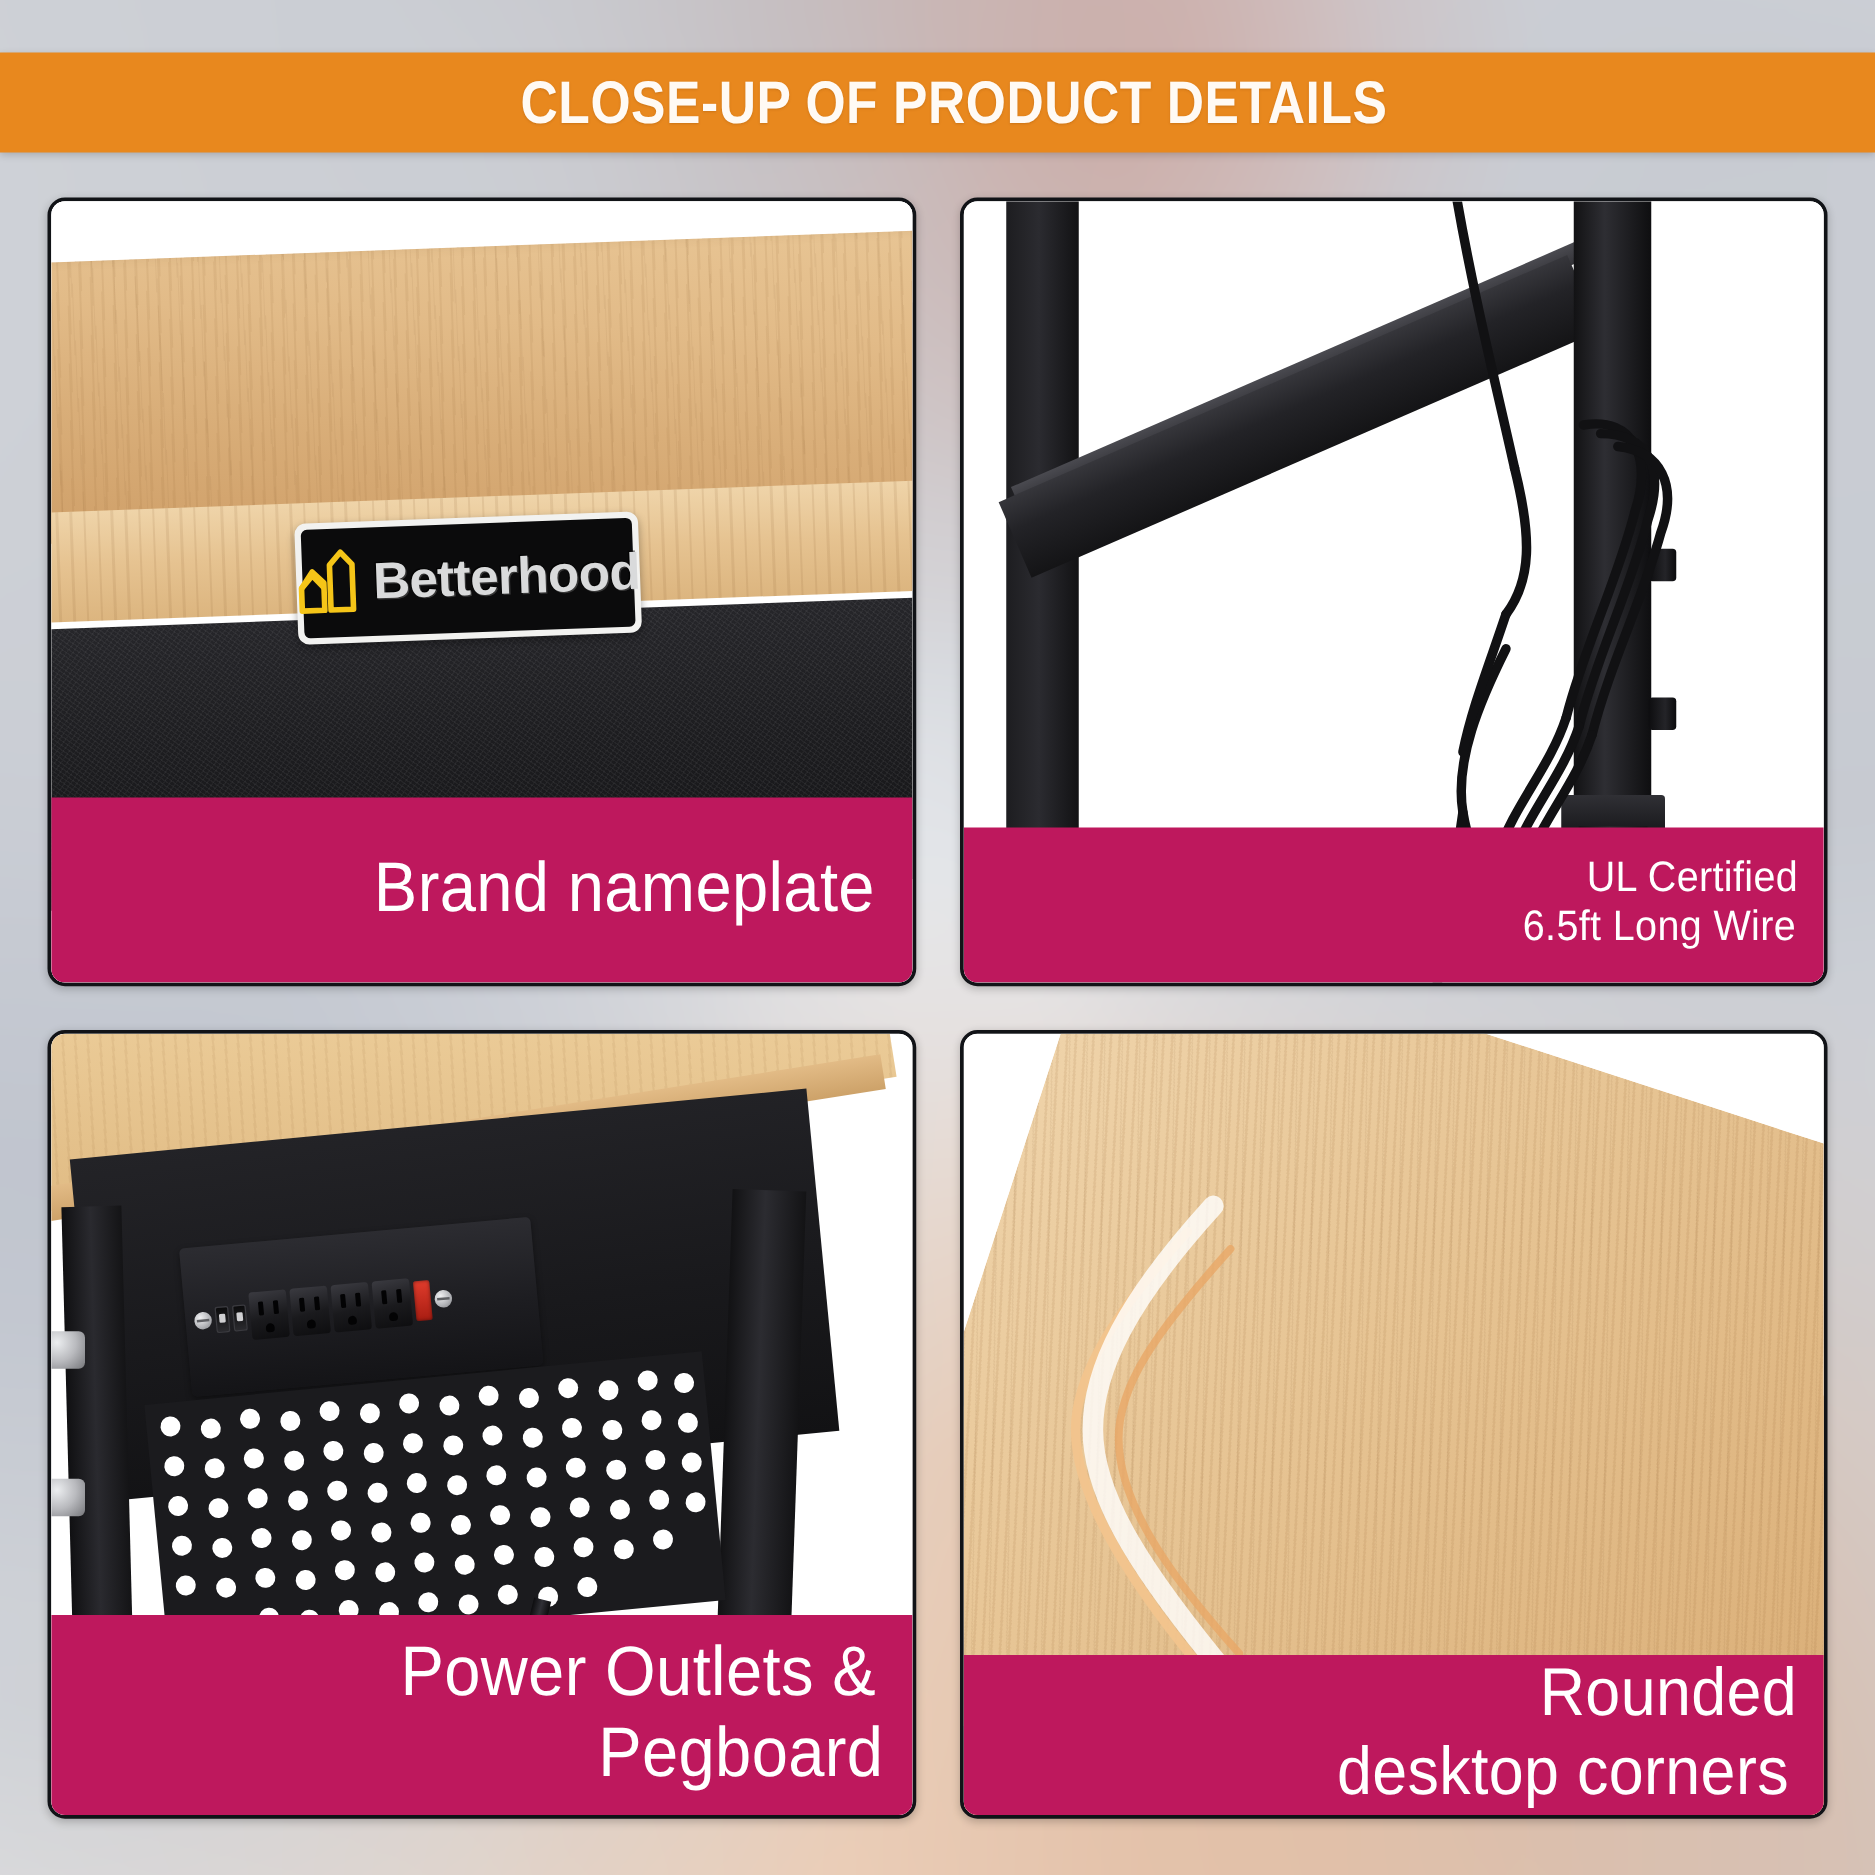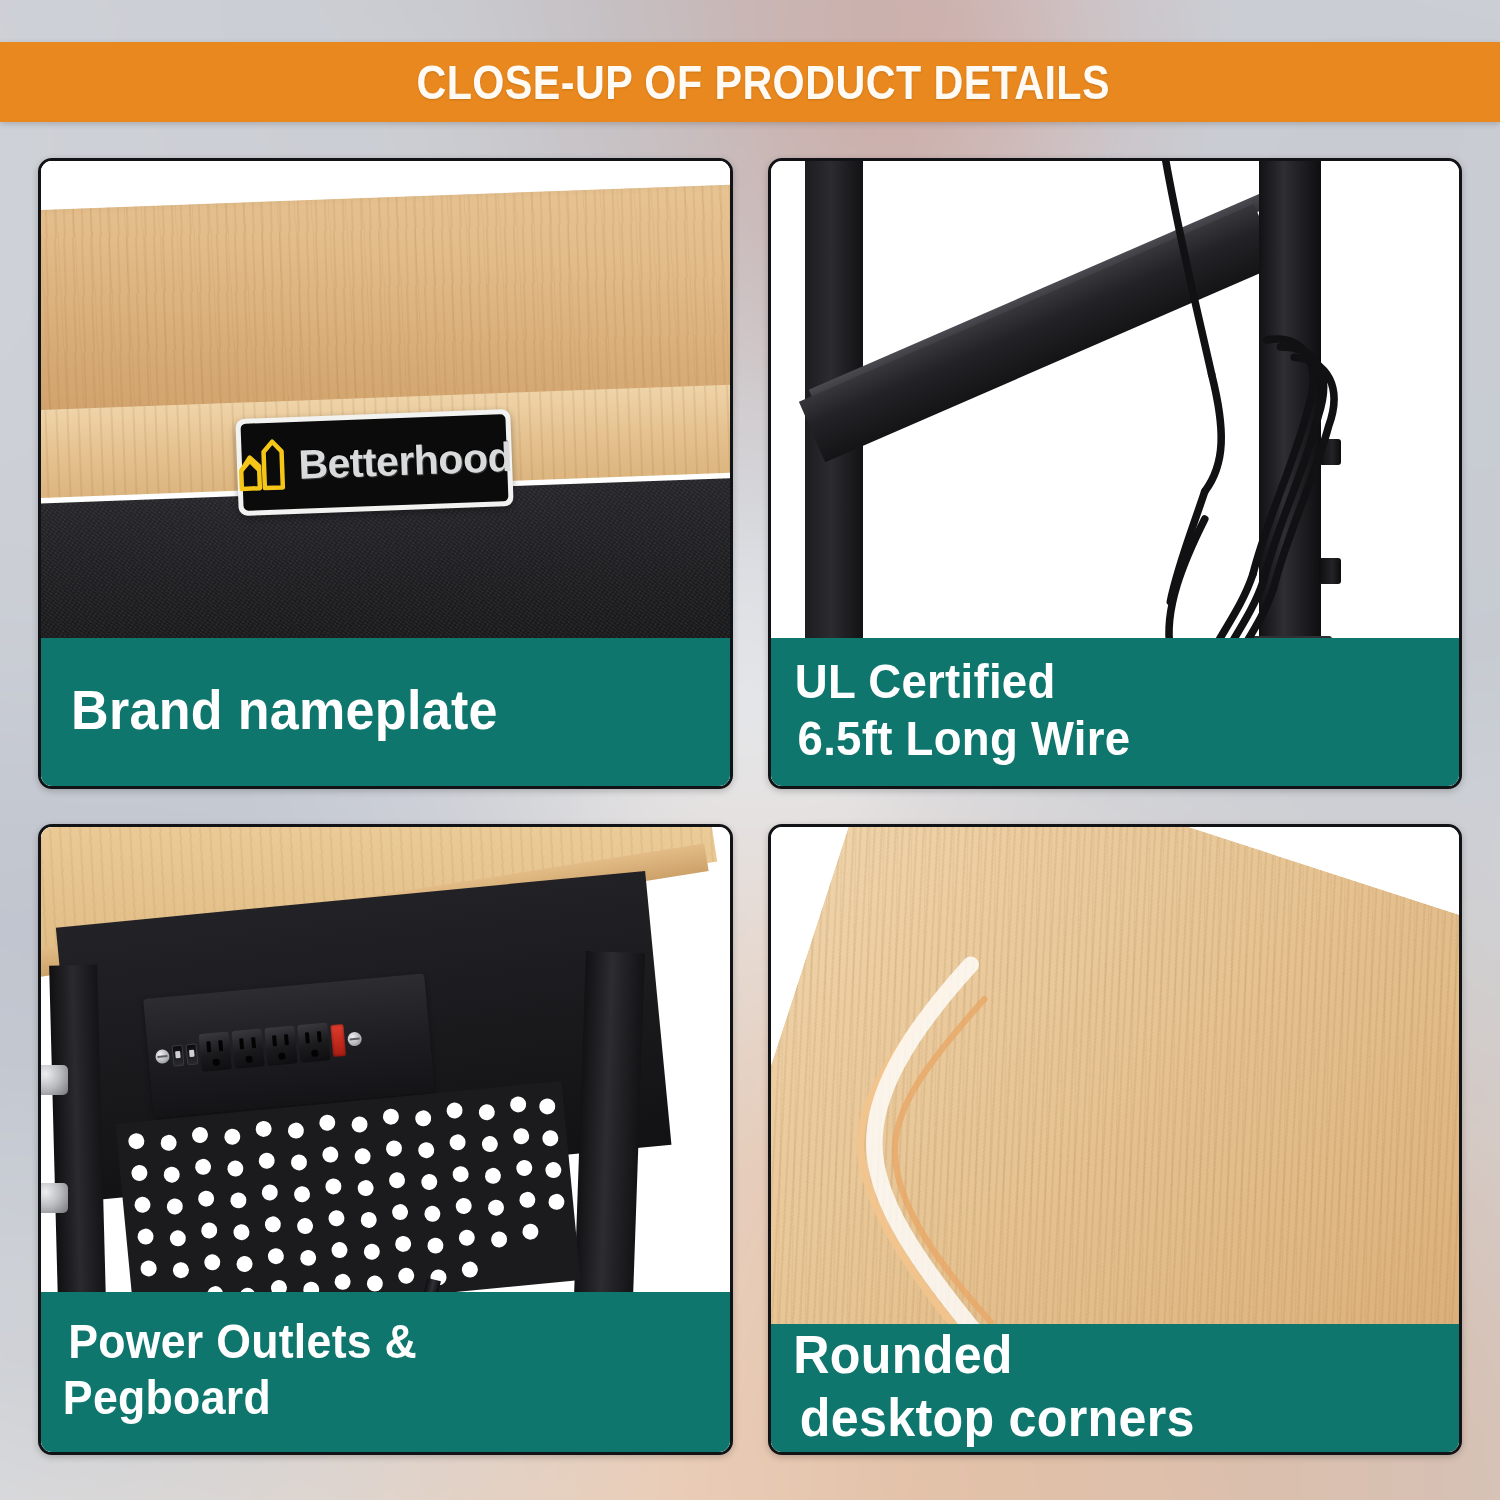--- a/index.html
+++ b/index.html
@@ -64,34 +64,34 @@
     border:3px solid #111317;
     border-radius:14px;
     overflow:hidden;
     box-shadow:0 2px 7px rgba(0,0,0,.22);
   }
   .photo{ position:absolute; inset:0; overflow:hidden; background:#fff; }
 
   
   .caption{
     position:absolute; left:0; right:0; bottom:0;
-    background:#0f766e;
+    background:#be185d;
     color:#ffffff;
     display:flex; flex-direction:column;
-    align-items:flex-start; justify-content:center;
+    align-items:flex-end; justify-content:center;
     text-align:center;
-    font-weight:bold;
+    font-weight:normal;
     letter-spacing:.3px;
     line-height:1.16;
     padding:8px 14px 12px;
   }
   .caption span{ transform:scaleX(.93); transform-origin:center; white-space:nowrap; }
   .cap-1 { height:148px; font-size:56px; }
-  .cap-2 { height:148px; font-size:49px; }
-  .cap-3 { height:160px; font-size:48px; }
+  .cap-2 { height:124px; font-size:34px; }
+  .cap-3 { height:160px; font-size:56px; }
   .cap-4 { height:128px; font-size:54px; }
 
   
   .p1-topwhite{ position:absolute; left:0; top:0; width:100%; height:13%; background:#fff; }
   .p1-wood{
     position:absolute; left:-4%; top:8%; width:112%; height:36%;
     background:
       repeating-linear-gradient(91deg, rgba(140,95,45,.10) 0 2px, rgba(0,0,0,0) 2px 9px),
       repeating-linear-gradient(89deg, rgba(120,80,38,.07) 0 1px, rgba(0,0,0,0) 1px 17px),
       linear-gradient(185deg,#e8c594 0%,#e2bb88 32%,#d9ae79 62%,#cf9f68 100%);

